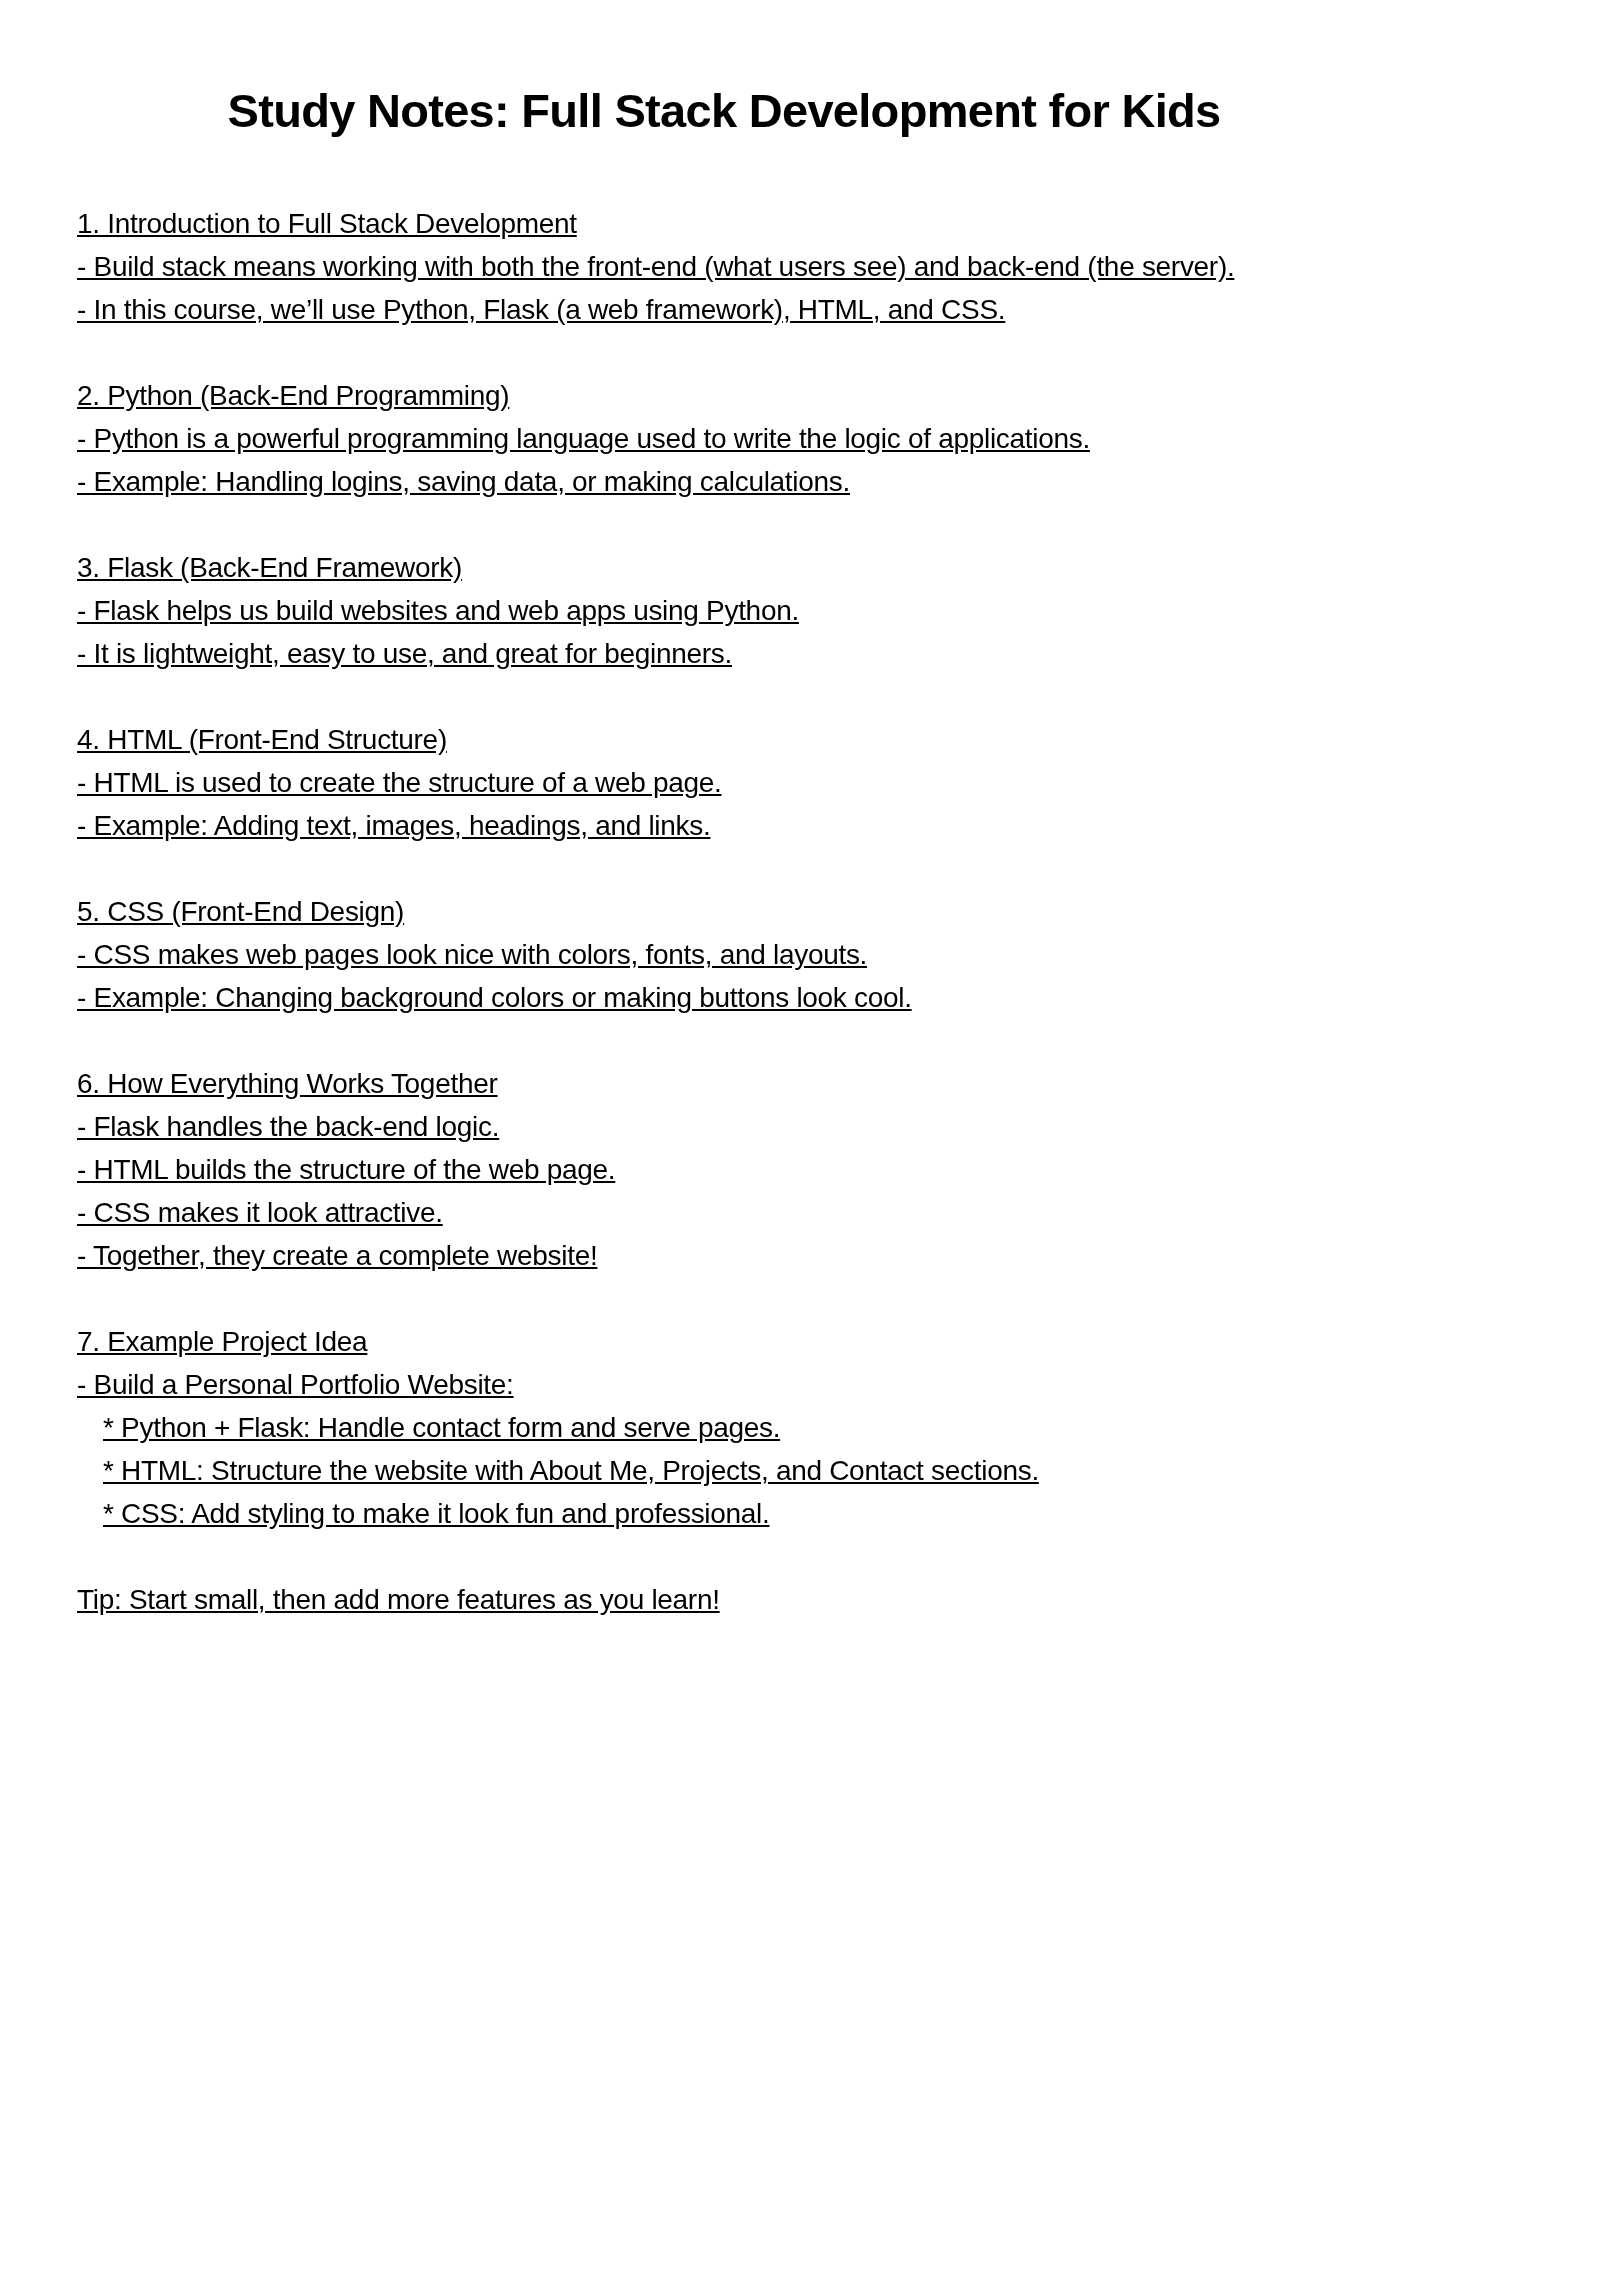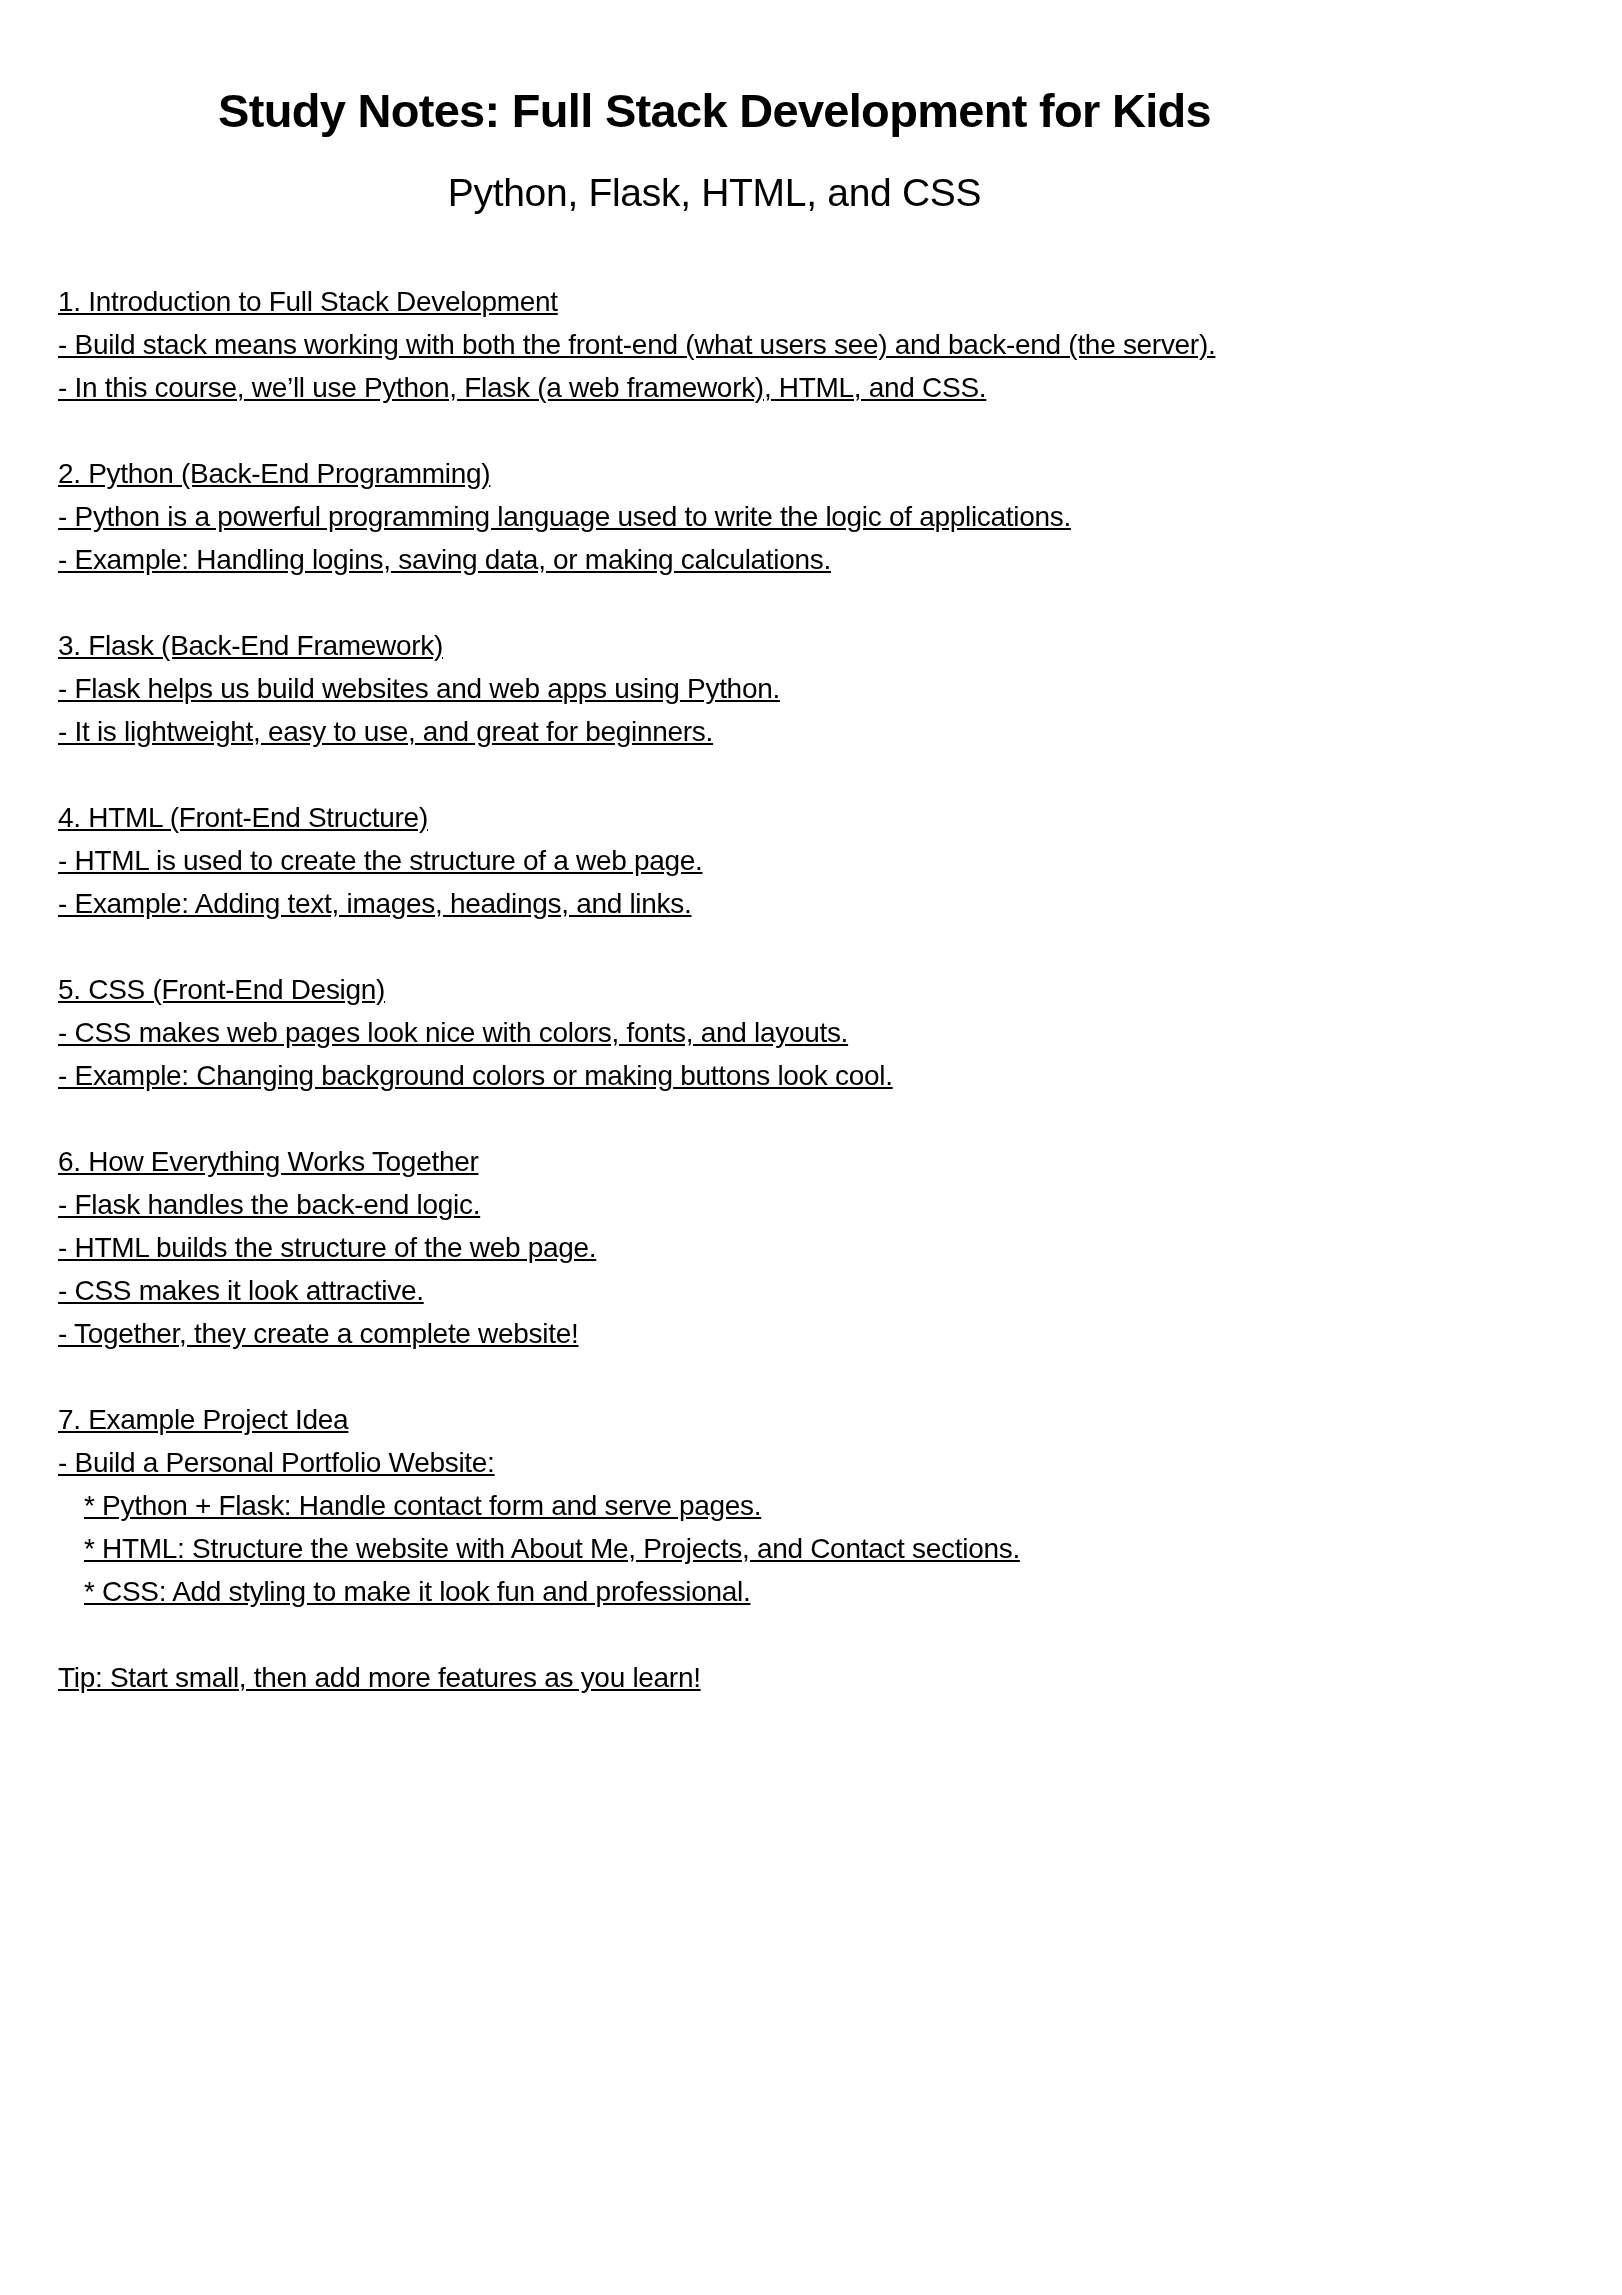--- a/index.html
+++ b/index.html
@@ -11,21 +11,21 @@
     width: 1623px;
     height: 2295px;
     color: #000000;
     font-family: "Liberation Sans", "DejaVu Sans", sans-serif;
     overflow: hidden;
   }
   .page {
     box-sizing: border-box;
     width: 1495px;
     height: 2295px;
-    padding: 84px 124px 0 58px;
+    padding: 84px 124px 0 77px;
     background: #ffffff;
   }
   .title {
     margin: 0;
     text-align: center;
     font-size: 47px;
     font-weight: bold;
     line-height: 1.15;
     letter-spacing: -0.7px;
   }
@@ -57,21 +57,20 @@
   .tip {
     margin-top: 43px;
   }
 </style>
 </head>
 <body>
 
 <div class="page">
 
   <h1 class="title">Study Notes: Full Stack Development for Kids</h1>
-  <h2 class="subtitle">Python, Flask, HTML, and CSS</h2>
 
   <div class="notes">
 
     <div class="section">
       <p>1. Introduction to Full Stack Development</p>
       <p>- Build stack means working with both the front-end (what users see) and back-end (the server).</p>
       <p>- In this course, we’ll use Python, Flask (a web framework), HTML, and CSS.</p>
     </div>
 
     <div class="section">

